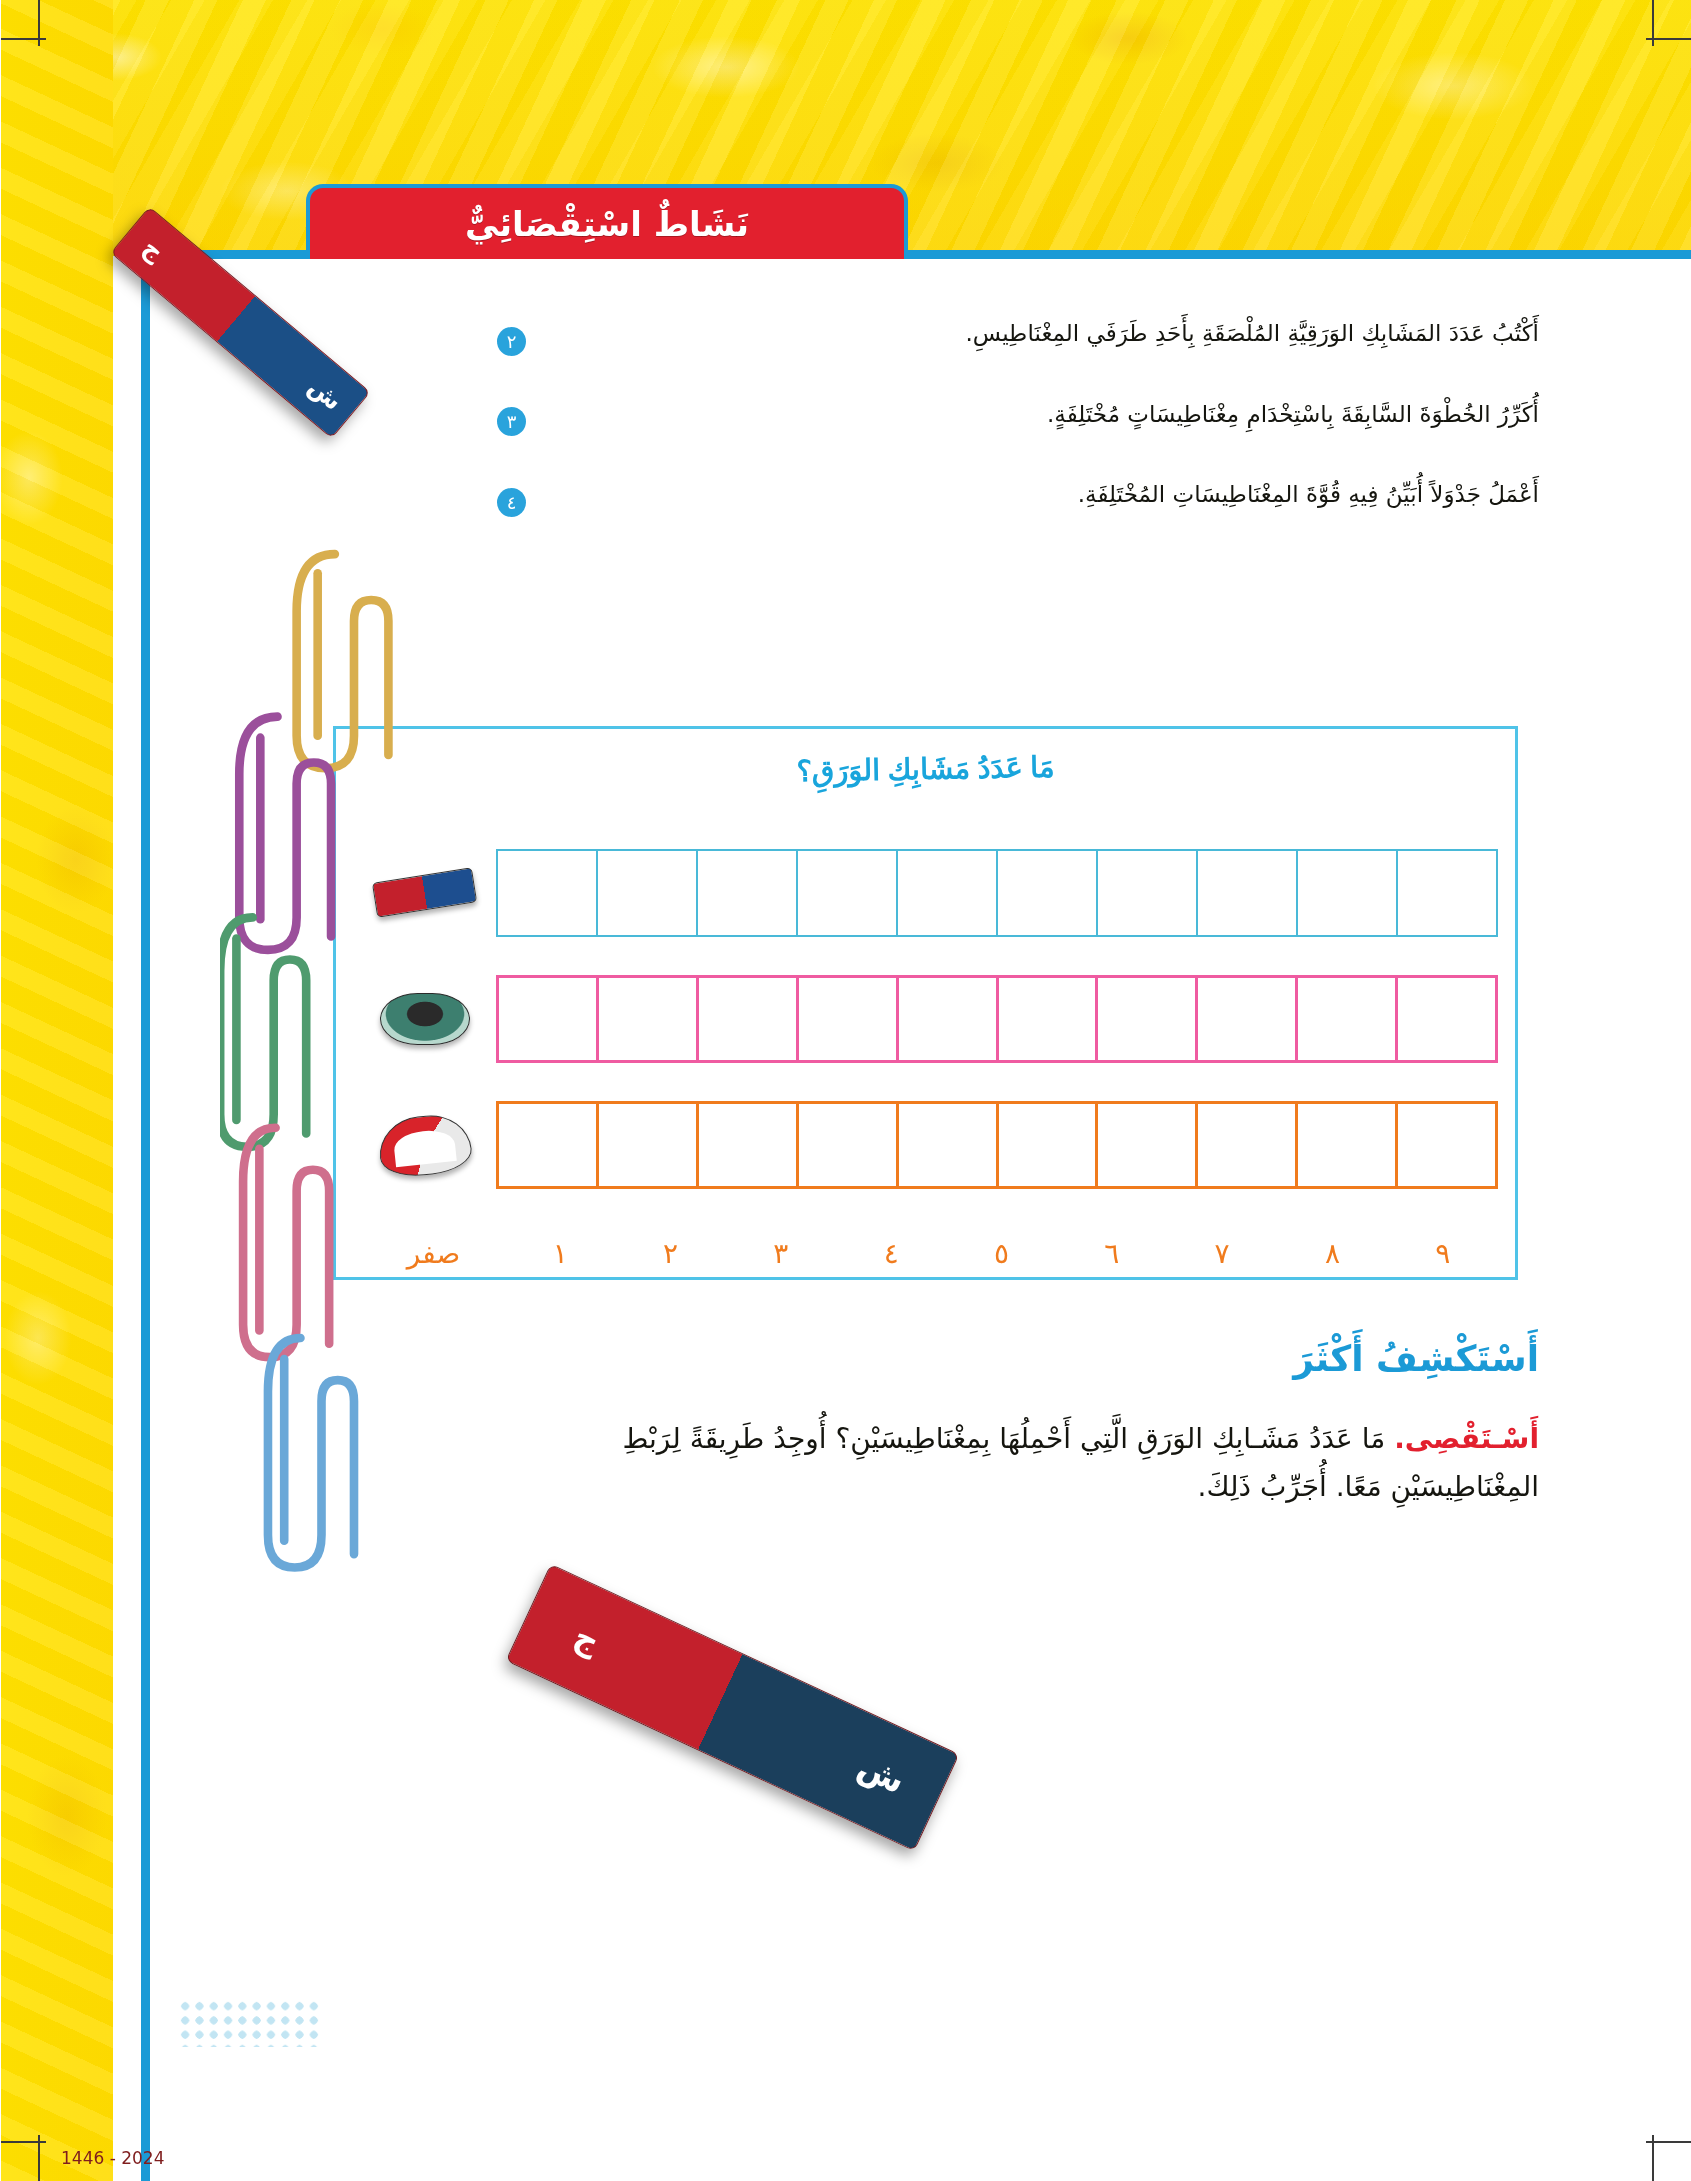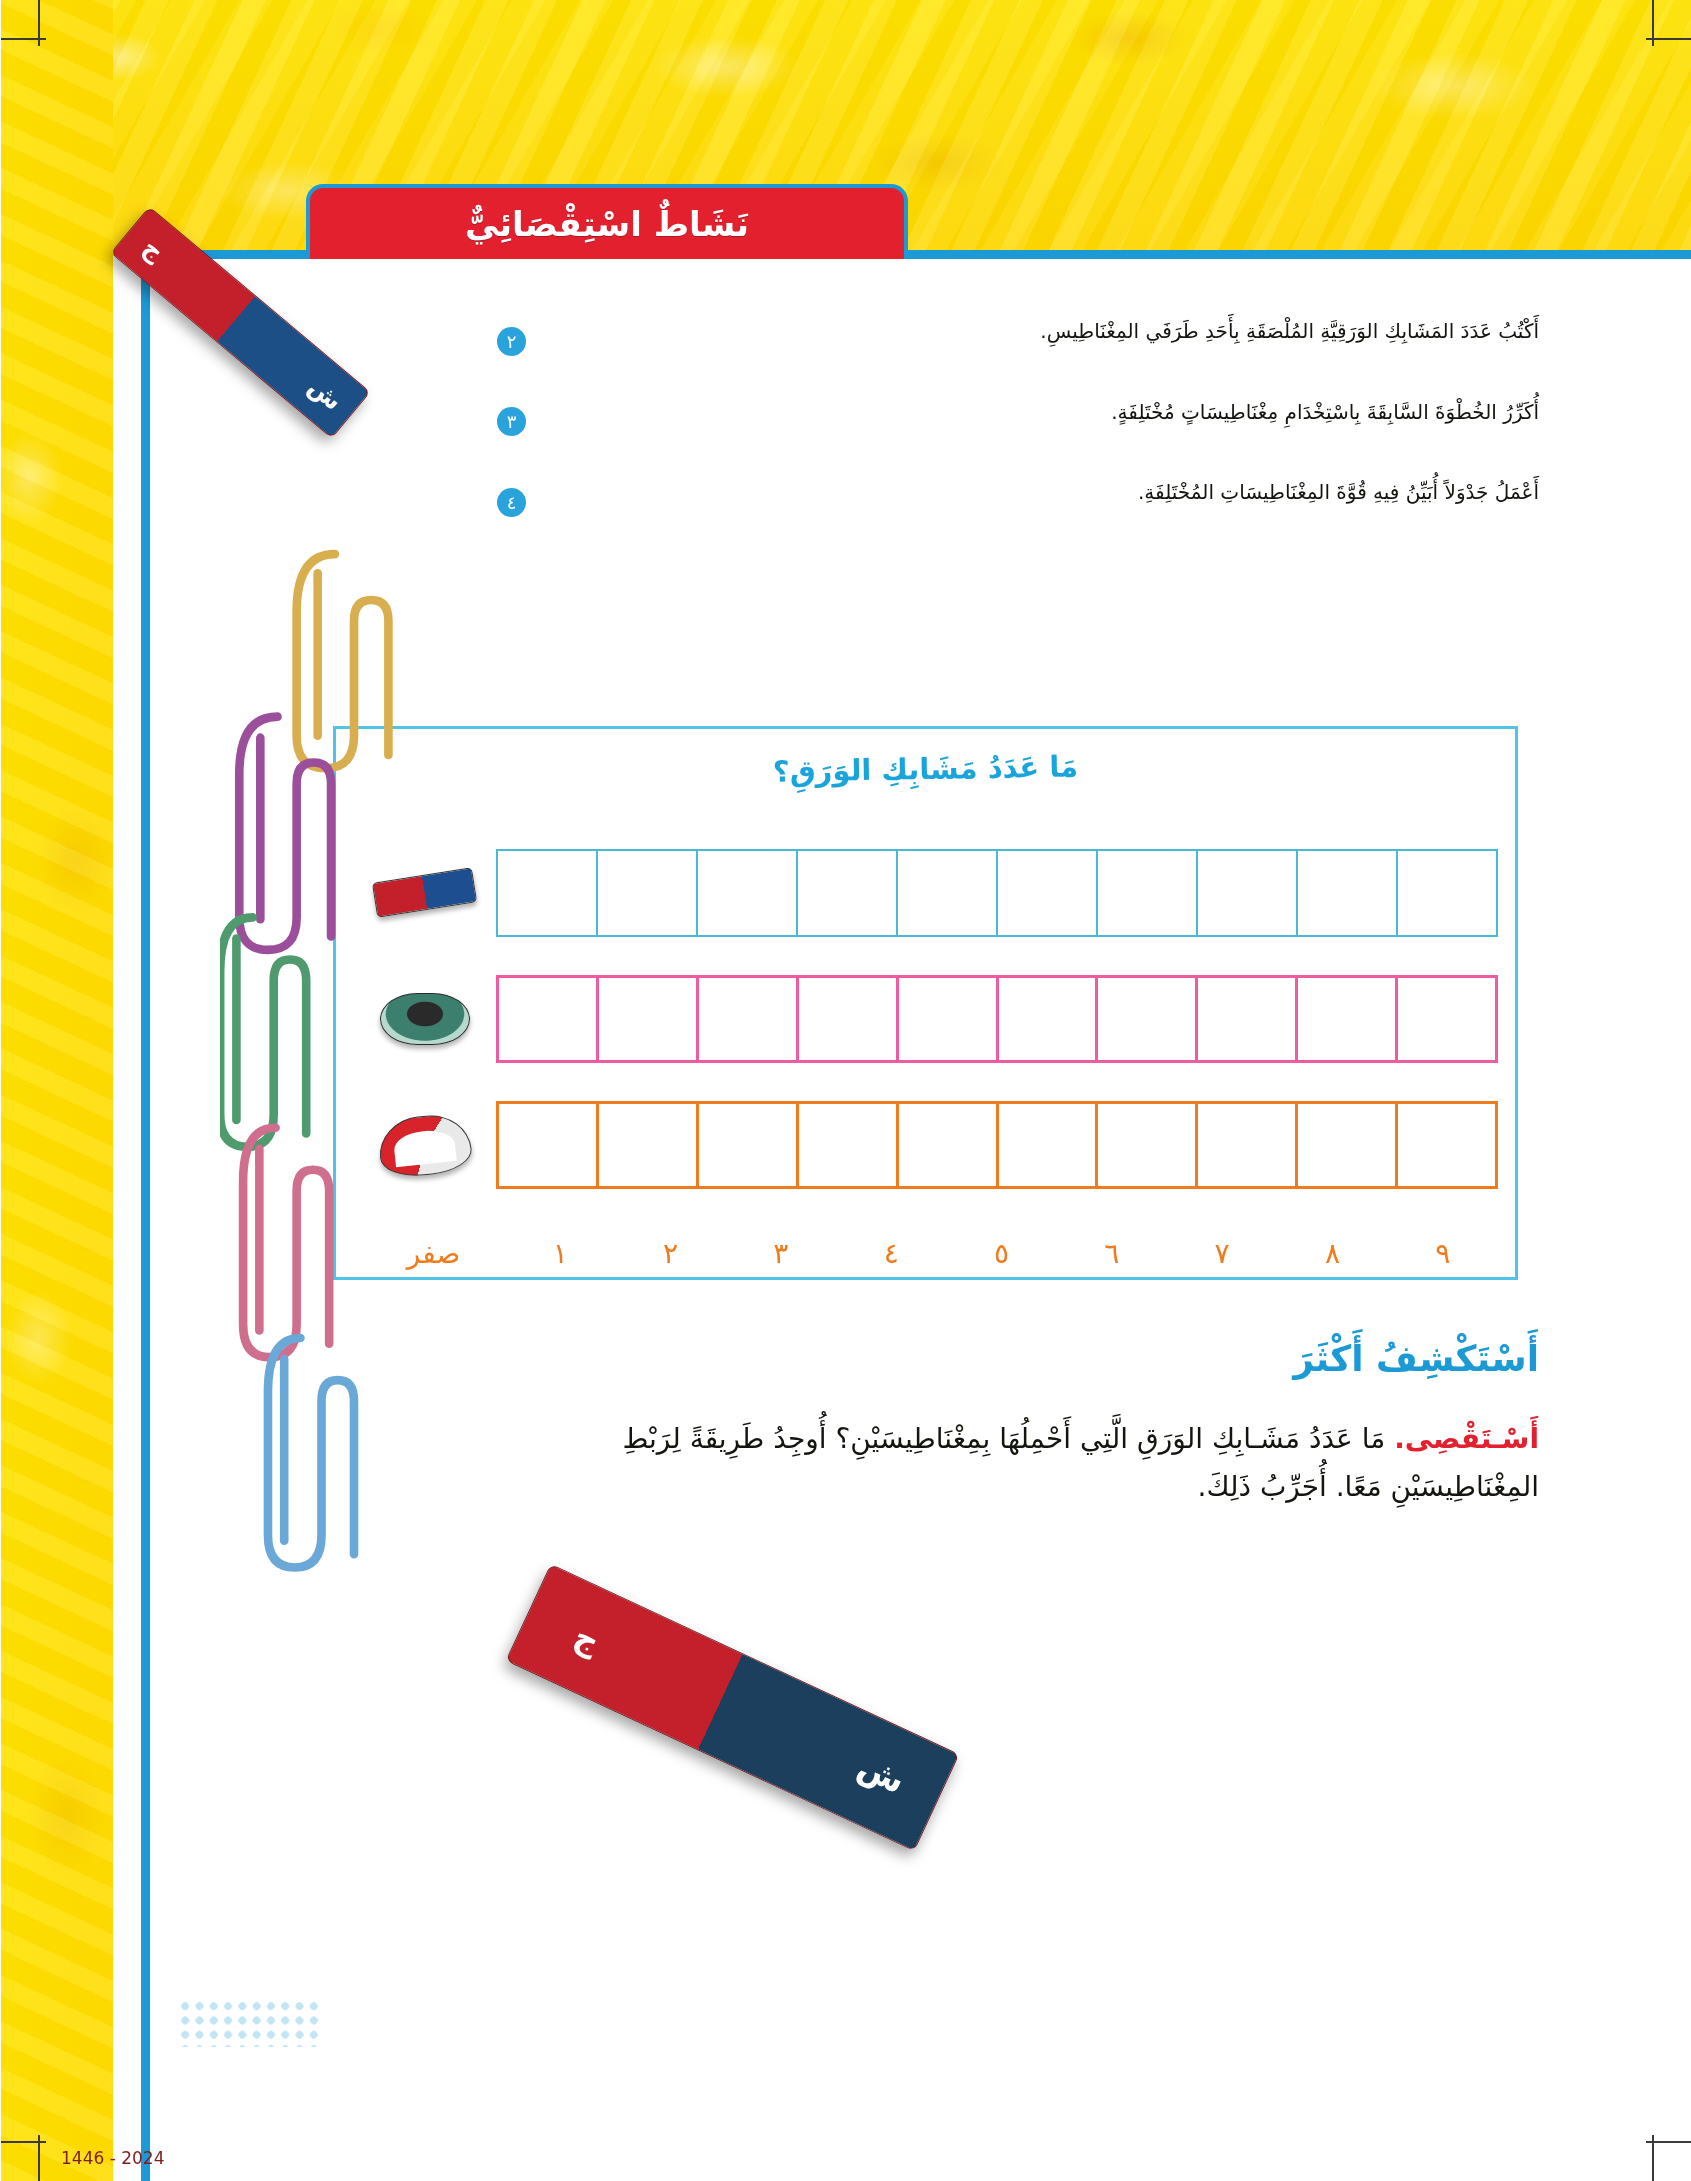--- a/index.html
+++ b/index.html
@@ -85,29 +85,29 @@
     display:flex;flex-direction:row-reverse;align-items:flex-start;
     justify-content:flex-start;margin-bottom:40px;gap:13.4px;
   }
   .bullet{
     flex:0 0 auto;width:29px;height:29px;border-radius:50%;
     background:#29a3dc;color:#fff;font-size:18px;
     display:flex;align-items:center;justify-content:center;
     margin-top:11.5px;
   }
   .step-text{
-    font-size:20px;color:#15150f;line-height:1.65;
+    font-size:23px;color:#15150f;line-height:1.65;
     font-family:"DejaVu Sans","Liberation Sans",sans-serif;
     text-align:right;flex:1 1 auto;
   }
 
   
   .chart-card{
     position:absolute;left:333px;top:726px;width:1185px;height:554px;
-    border:3.8px solid #4fc3e8;background:#ffffff;box-sizing:border-box;
+    border:3.8px solid #4fc3e8;background:#ffffff;box-sizing:border-box;font-family:Liberation Serif, serif;
   }
   .chart-title{
     position:absolute;top:23px;left:0;width:100%;
     text-align:center;color:#19a5dc;font-size:29px;font-weight:bold;
     transform:rotate(-1deg);
   }
   .rows{position:absolute;top:107px;left:17px;right:17px;}
   .row{
     position:relative;height:113px;margin-bottom:13.4px;
     display:flex;flex-direction:row-reverse;align-items:center;

